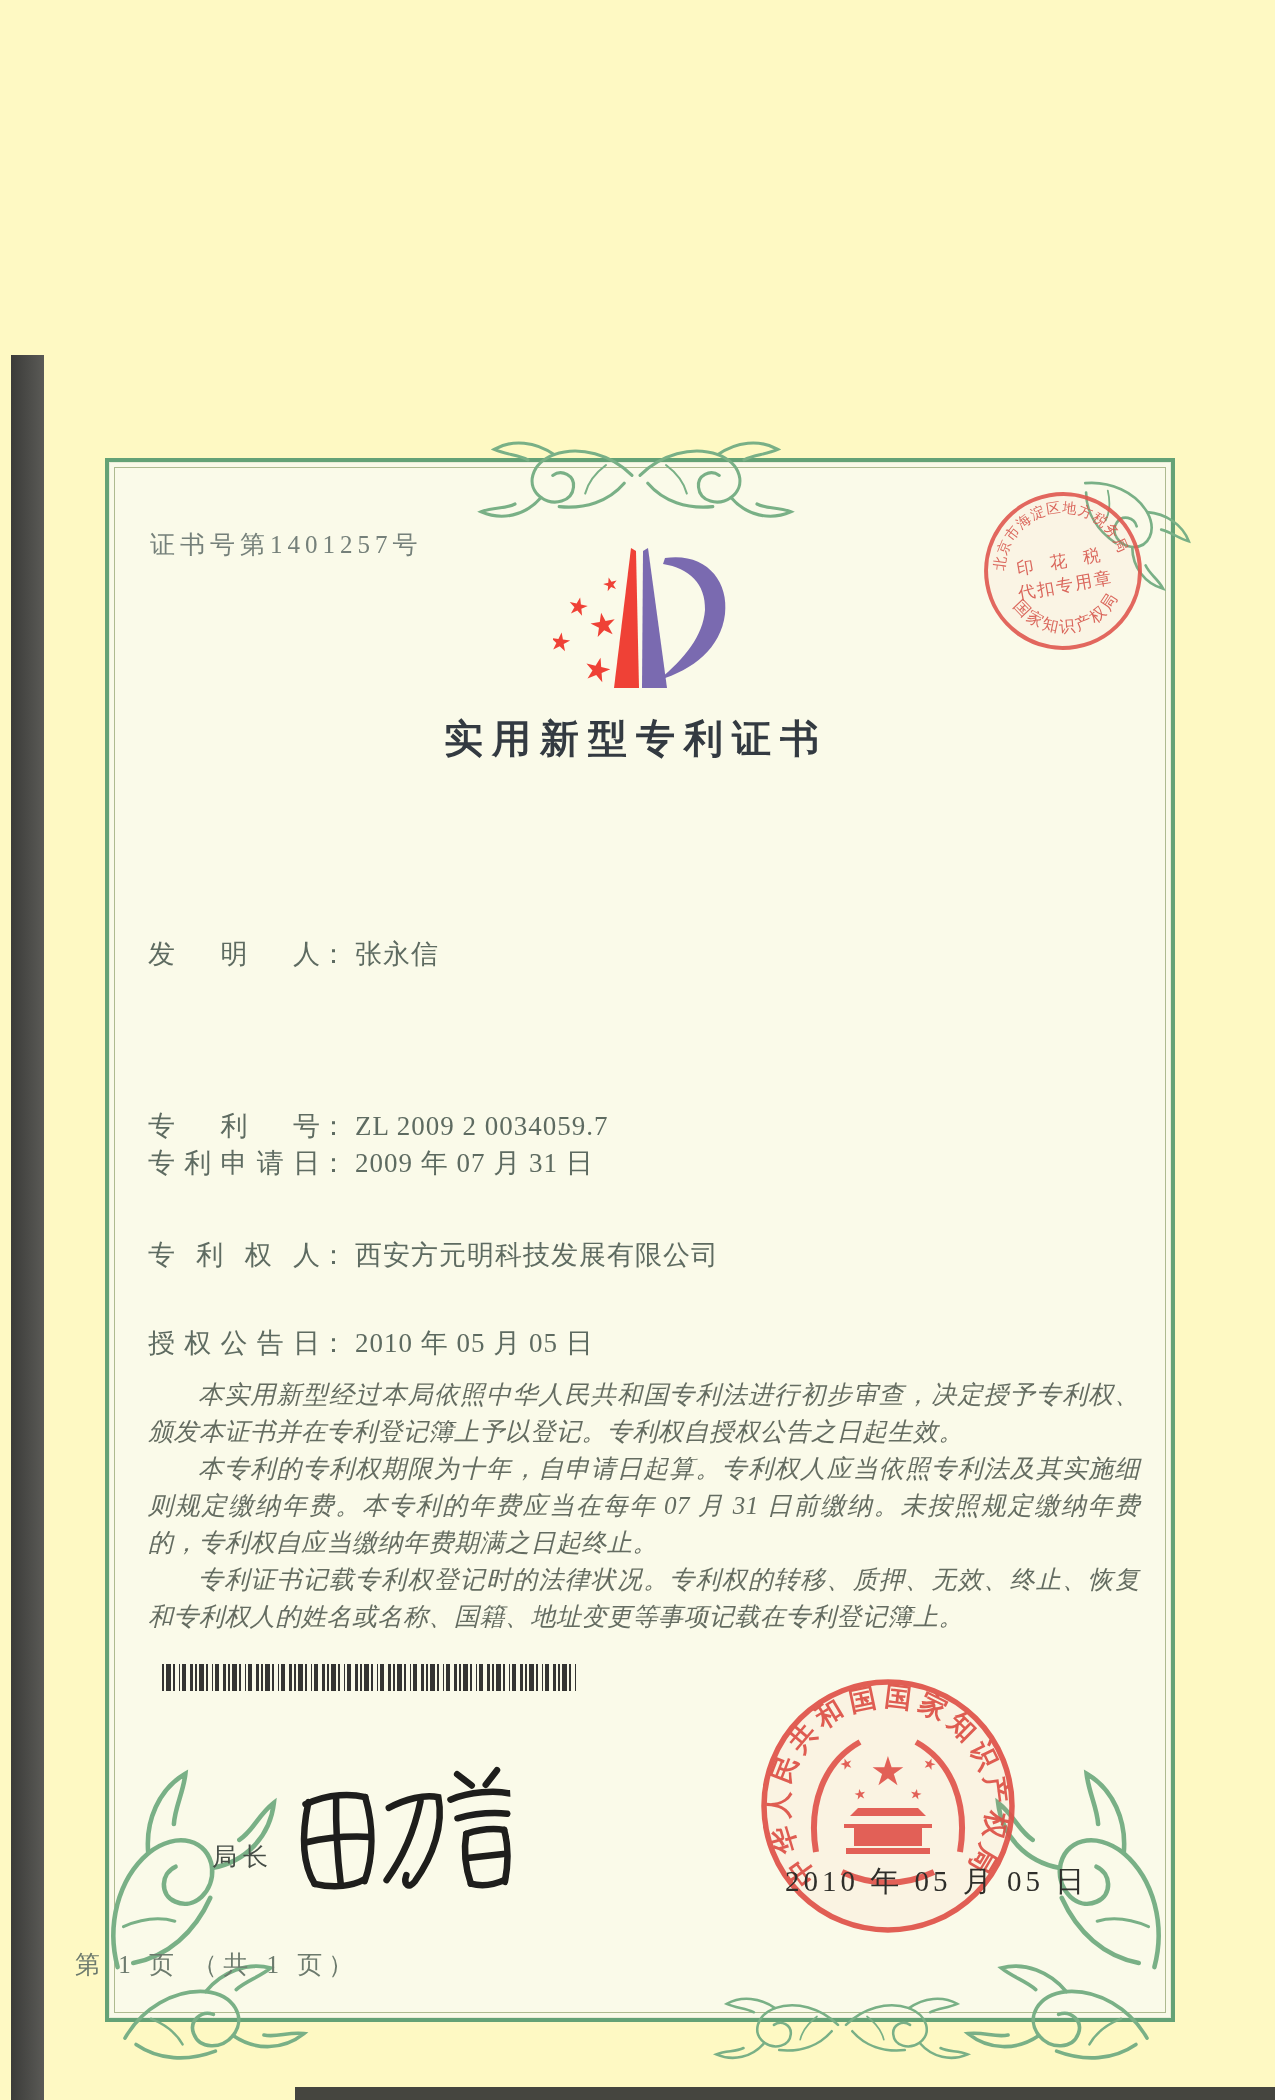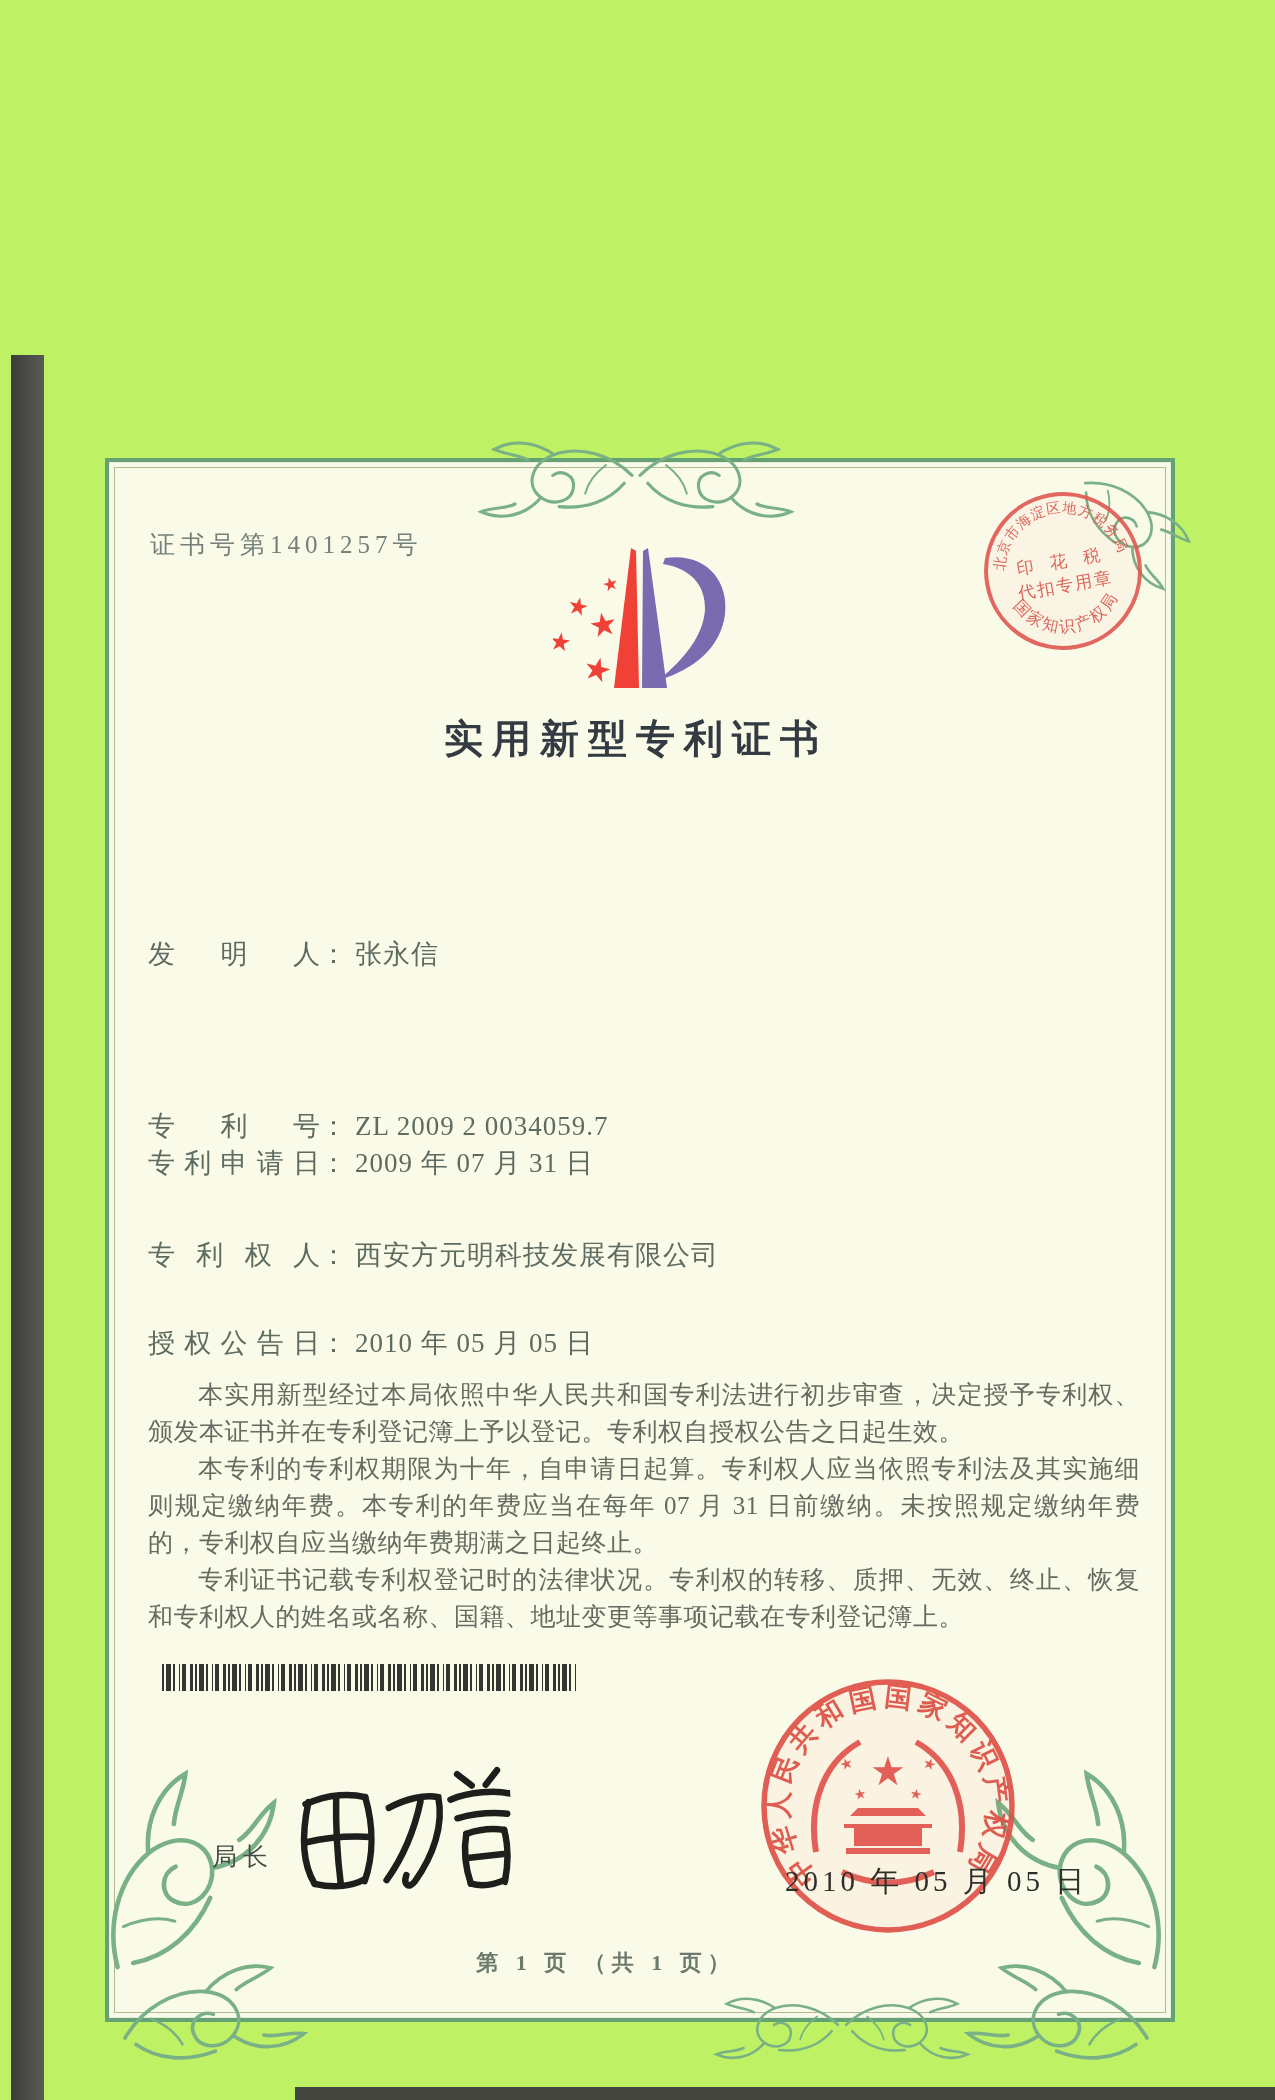--- a/index.html
+++ b/index.html
@@ -1,44 +1,44 @@
 <!DOCTYPE html>
 <html><head>
 <meta charset="utf-8">
 <style>
   html,body{margin:0;padding:0;background:#ffffff;}
-  .canvas{position:relative;width:1275px;height:2100px;background:#bef264;overflow:hidden;
+  .canvas{position:relative;width:1275px;height:2100px;background:#fef9c3;overflow:hidden;
           font-family:"Liberation Serif","DejaVu Serif",serif;}
   
   .edge-left{position:absolute;left:11px;top:355px;width:33px;height:1745px;
              background:linear-gradient(90deg,#3b3b39,#5a5a56);}
   .edge-bottom{position:absolute;left:295px;top:2087px;width:980px;height:13px;background:#45453f;}
   
   .frame{position:absolute;left:105px;top:458px;width:1062px;height:1556px;
          border:4px solid #64a276;background:#fafae9;box-shadow:inset 0 0 0 1px #e8ecd6;}
   .frame-inner{position:absolute;inset:5px;border:1px solid #aeba90;}
   .abs{position:absolute;}
   .cert-no{left:150px;top:528px;font-size:25px;letter-spacing:5px;color:#75807a;}
   .title{left:105px;top:712px;width:1062px;text-align:center;font-size:39px;
          letter-spacing:9px;color:#333a41;font-weight:700;}
   .row{left:148px;font-size:27px;color:#5e6b61;white-space:nowrap;}
   .flabel{display:inline-block;width:172px;text-align:justify;text-align-last:justify;}
   .fvalue{margin-left:8px;letter-spacing:1px;}
   .body-text{left:148px;top:1376px;width:992px;font-size:25px;line-height:37px;
              color:#646c61;text-align:justify;}
-  .body-text p{margin:0;text-indent:2em;letter-spacing:0.5px;}
+  .body-text p{margin:0;text-indent:2em;letter-spacing:0.5px;font-style:italic;}
   .barcode{left:162px;top:1664px;width:414px;height:27px;opacity:.88;
      background:repeating-linear-gradient(90deg,
        #191919 0 2px,transparent 2px 4px,#191919 4px 9px,transparent 9px 11px,
        #191919 11px 13px,transparent 13px 17px,#191919 17px 18px,transparent 18px 20px,
        #191919 20px 24px,transparent 24px 28px,#191919 28px 31px,transparent 31px 33px);}
   .director{left:212px;top:1840px;font-size:25px;letter-spacing:6px;color:#454d46;}
   .issue-date{left:785px;top:1862px;font-size:29px;letter-spacing:4px;color:#2e2e2a;z-index:9;}
-  .footer{left:105px;top:1948px;width:1062px;text-align:center;font-size:22px;
-          letter-spacing:6px;color:#6c7a6d;transform:translateX(-30px);font-weight:bold;}
+  .footer{left:105px;top:1948px;width:1062px;font-size:25px;
+          letter-spacing:6px;color:#6c7a6d;transform:translateX(-30px);}
   svg{display:block;}
 </style>
 </head>
 <body>
 
 <div class="canvas">
 
   <div class="edge-left"></div>
   <div class="edge-bottom"></div>
 

